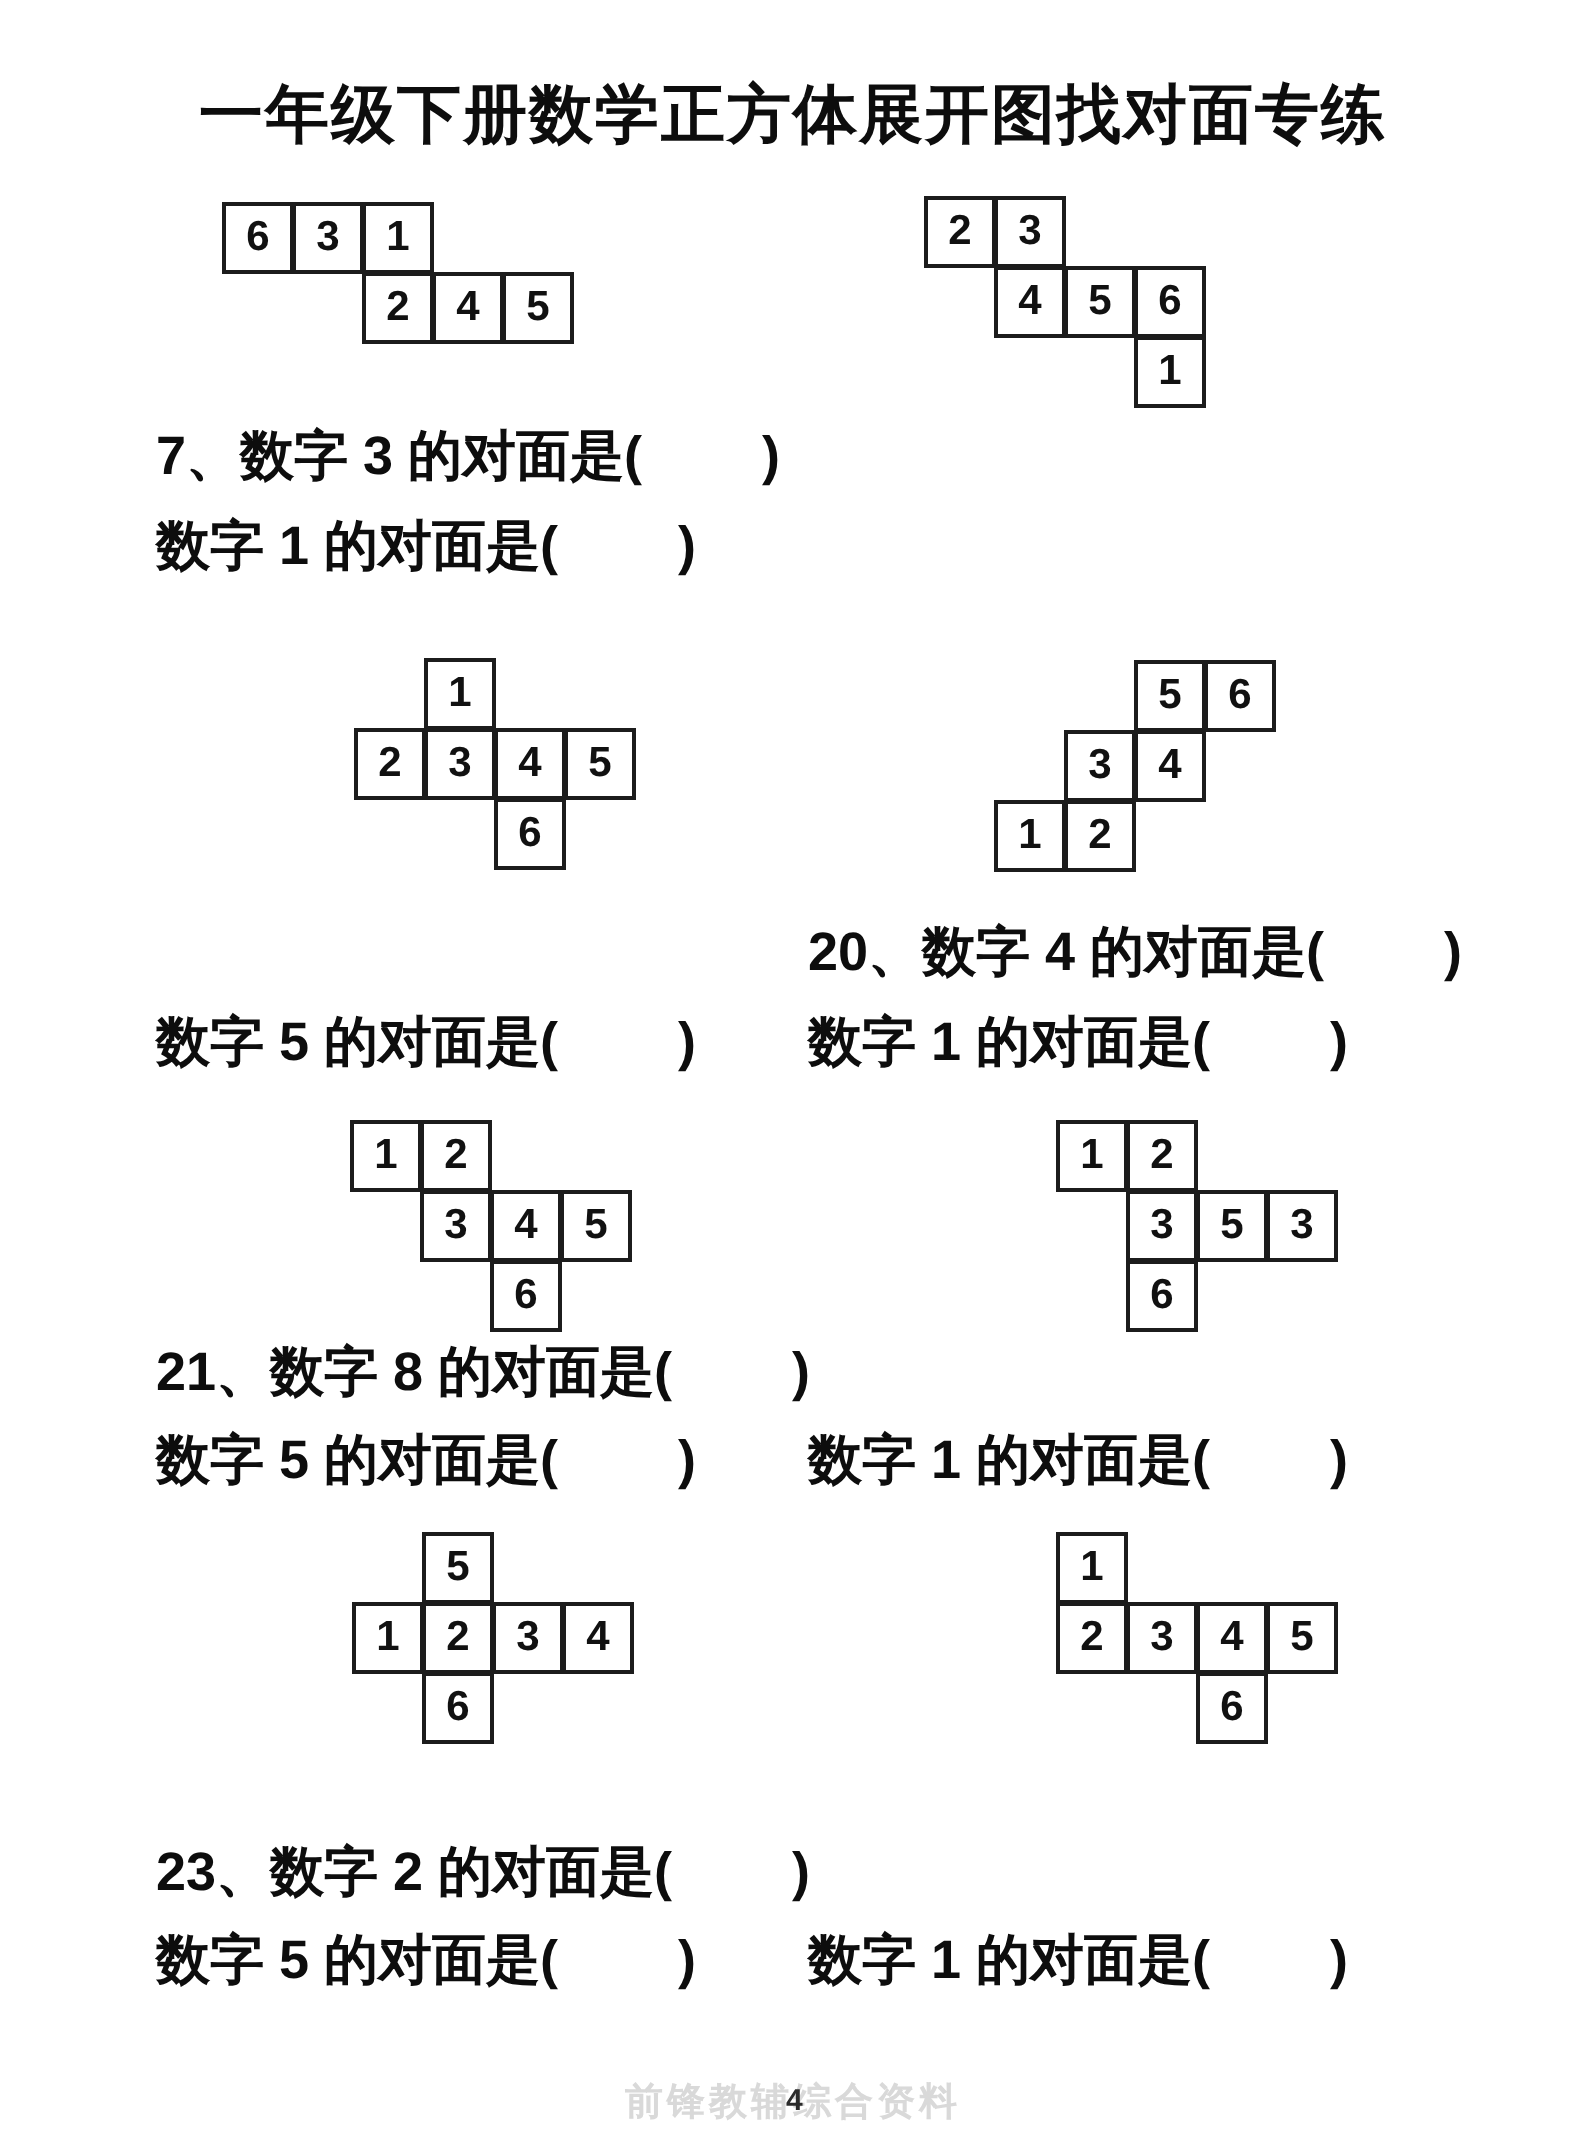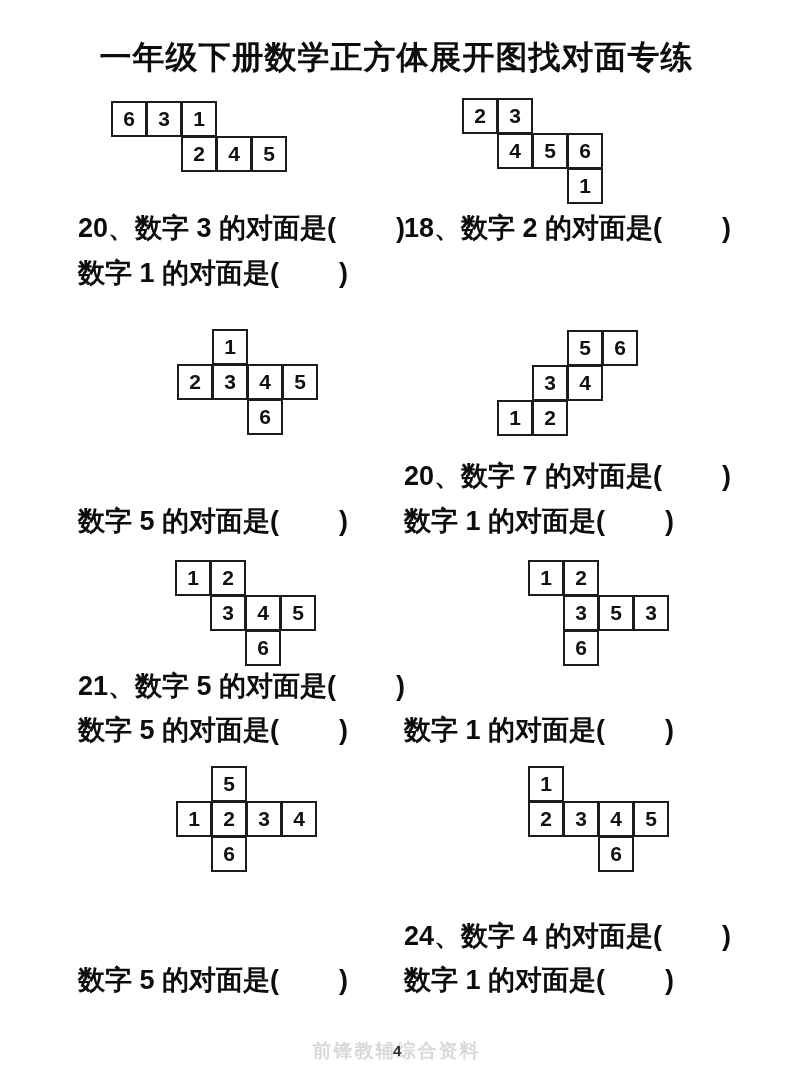--- a/index.html
+++ b/index.html
@@ -155,32 +155,31 @@
     </div>
   <div class="net net-24">
       <div class="cell" style="left: 0px; top: 0px;">1</div>
       <div class="cell" style="left: 0px; top: 35px;">2</div>
       <div class="cell" style="left: 35px; top: 35px;">3</div>
       <div class="cell" style="left: 70px; top: 35px;">4</div>
       <div class="cell" style="left: 105px; top: 35px;">5</div>
       <div class="cell" style="left: 70px; top: 70px;">6</div>
     </div>
 
-  <div class="qtext colL b0l1">20、数字 3 的对面是(        )</div>
-  <div class="qtext colR b0l1">18、数字 2 的对面是(        )</div>
+  <div class="qtext colL b0l1">7、数字 3 的对面是(        )</div>
   <div class="qtext colL b0l2">数字 1 的对面是(        )</div>
 
-  <div class="qtext colR b1l1">20、数字 7 的对面是(        )</div>
+  <div class="qtext colR b1l1">20、数字 4 的对面是(        )</div>
   <div class="qtext colL b1l2">数字 5 的对面是(        )</div>
   <div class="qtext colR b1l2">数字 1 的对面是(        )</div>
 
-  <div class="qtext colL b2l1">21、数字 5 的对面是(        )</div>
+  <div class="qtext colL b2l1">21、数字 8 的对面是(        )</div>
   <div class="qtext colL b2l2">数字 5 的对面是(        )</div>
   <div class="qtext colR b2l2">数字 1 的对面是(        )</div>
 
-  <div class="qtext colR b3l1">24、数字 4 的对面是(        )</div>
+  <div class="qtext colL b3l1">23、数字 2 的对面是(        )</div>
   <div class="qtext colL b3l2">数字 5 的对面是(        )</div>
   <div class="qtext colR b3l2">数字 1 的对面是(        )</div>
 
   <div class="watermark">前锋教辅综合资料</div>
   <div class="pagenum">4</div>
 
 </div>
 
 </body></html>

